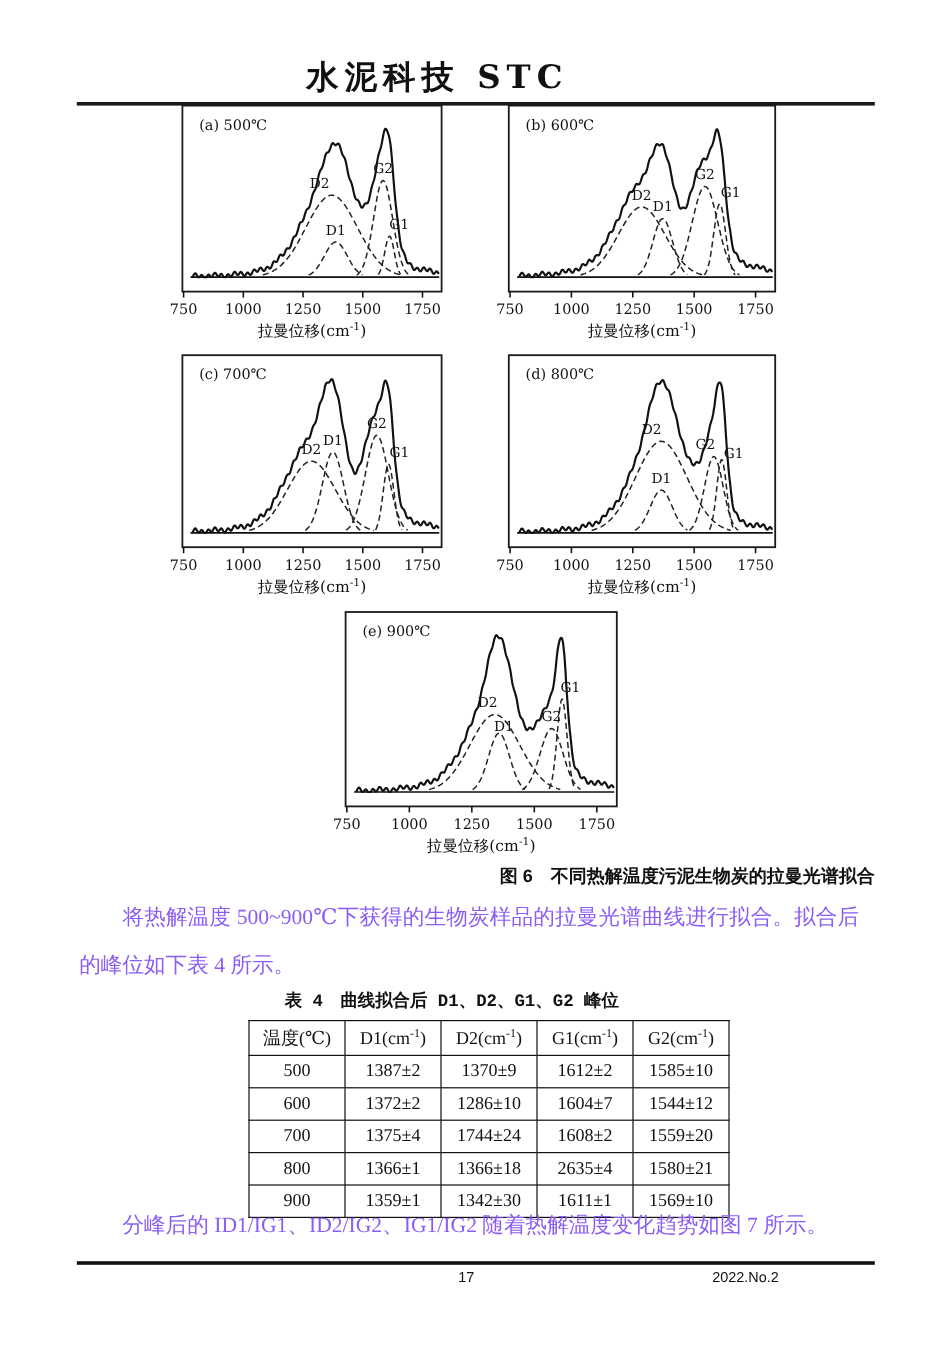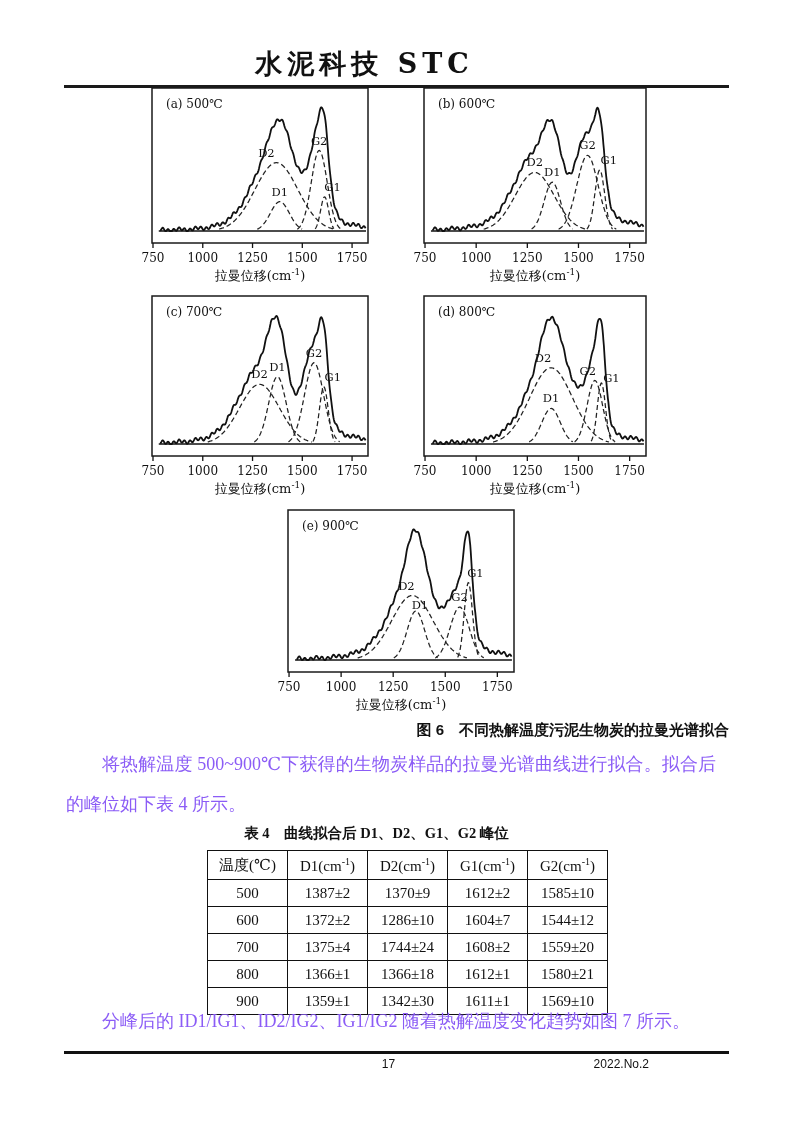--- a/index.html
+++ b/index.html
@@ -10,21 +10,21 @@
         font-family:"DejaVu Serif",serif;}
   .header-rule{position:absolute;left:64px;width:674px;top:85px;height:3px;background:#1a1a1a;}
   #figure-panels{position:absolute;left:0;top:0;width:793px;height:740px;}
   .fig-caption{position:absolute;top:721px;left:0;right:0;text-align:right;
         font-family:"Liberation Sans","DejaVu Sans",sans-serif;font-weight:bold;font-size:15px;}
   .para{position:absolute;left:66px;font-size:18px;line-height:40px;
         text-align:justify;text-indent:2em;color:#8b5cf6;}
   .para-1{top:744px;width:650px;}
   .para-2{top:1001px;width:700px;white-space:nowrap;}
   .table-title{position:absolute;top:824px;left:0;right:0;text-align:center;
-        font-family:Liberation Serif, serif;font-weight:bold;font-size:14.5px;margin-left:24px;}
+        font-family:Liberation Mono, monospace;font-weight:bold;font-size:14.5px;margin-left:24px;}
   #peak-table{position:absolute;top:850px;left:207px;border-collapse:collapse;
         font-family:"Liberation Serif","DejaVu Serif",serif;font-size:15px;color:#111;}
   #peak-table th,#peak-table td{border:1.4px solid #111;font-weight:normal;
         text-align:center;width:75px;height:26px;padding:0 2px;}
   #peak-table th{height:28px;}
   #peak-table sup{font-size:10px;}
   .footer-rule{position:absolute;left:64px;width:668px;top:1051px;height:2.5px;background:#111;}
   .footer-page{position:absolute;top:1057px;left:0;right:0;text-align:center;font-size:12px;
         font-family:"Liberation Sans","DejaVu Sans",sans-serif;margin-left:48px;}
   .footer-issue{position:absolute;top:1057px;right:80px;font-size:12px;
@@ -199,21 +199,21 @@
           <td>700</td>
           <td>1375±4</td>
           <td>1744±24</td>
           <td>1608±2</td>
           <td>1559±20</td>
         </tr>
         <tr>
           <td>800</td>
           <td>1366±1</td>
           <td>1366±18</td>
-          <td>1612±1</td>
+          <td>2635±4</td>
           <td>1580±21</td>
         </tr>
         <tr>
           <td>900</td>
           <td>1359±1</td>
           <td>1342±30</td>
           <td>1611±1</td>
           <td>1569±10</td>
         </tr>
       </tbody>

